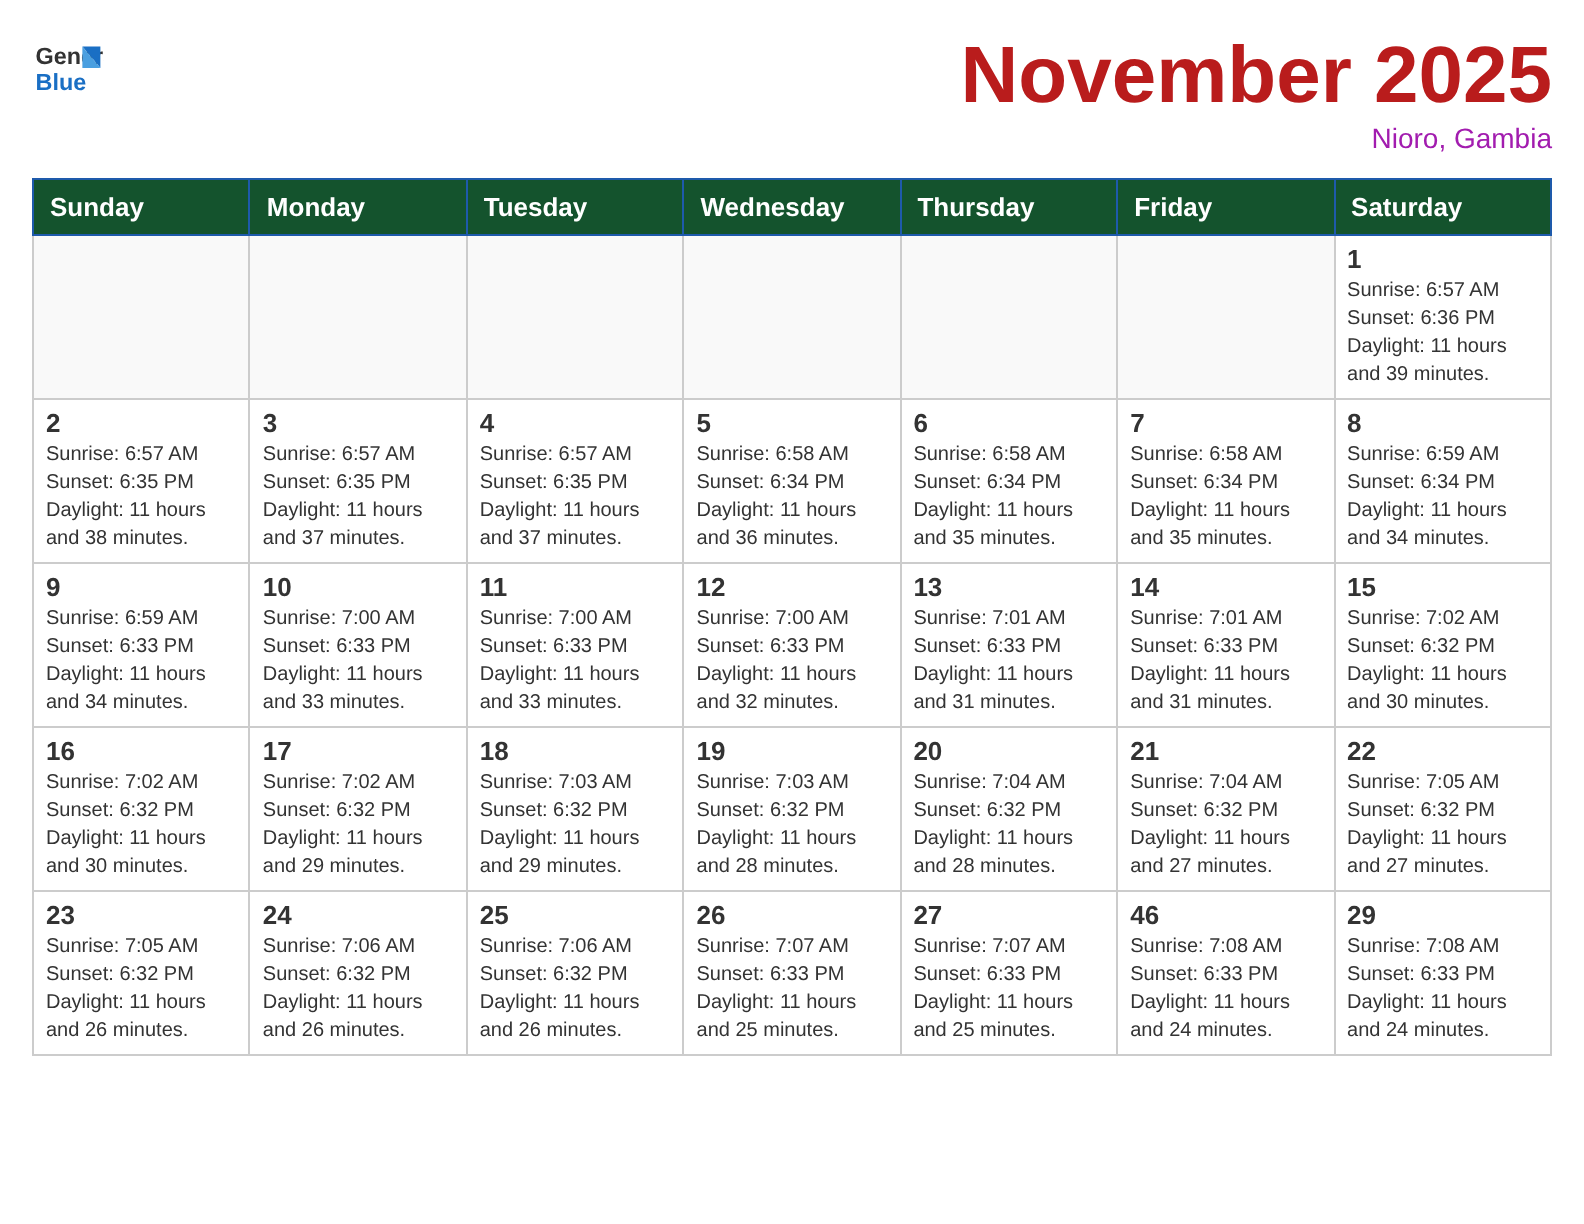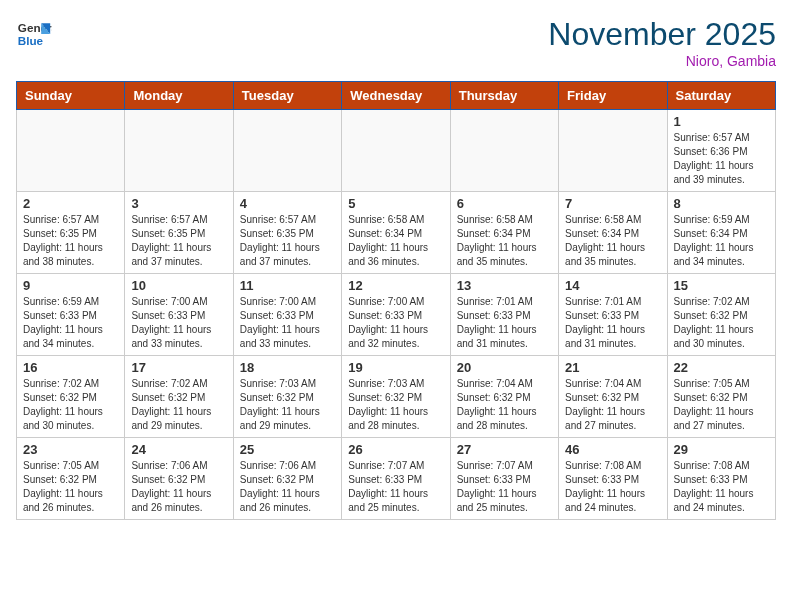--- a/index.html
+++ b/index.html
@@ -22,35 +22,35 @@
       gap: 6px;
     }
     .logo-icon {
       width: 36px;
       height: 36px;
     }
     .title-section {
       text-align: right;
     }
     .month-title {
-      font-size: 32px;
-      font-weight: normal;
-      color: #0c4a6e;
+      font-size: 40px;
+      font-weight: bold;
+      color: #b91c1c;
     }
     .location-subtitle {
       font-size: 14px;
       color: #a21caf;
     }
     .calendar {
       width: 100%;
       border-collapse: collapse;
       border: 1px solid #ccc;
     }
     .calendar th {
-      background-color: #c2410c;
+      background-color: #14532d;
       color: #fff;
       font-size: 13px;
       font-weight: bold;
       padding: 6px 8px;
       text-align: left;
       border: 1px solid #1e5aab;
     }
     .calendar td {
       vertical-align: top;
       border: 1px solid #ccc;

